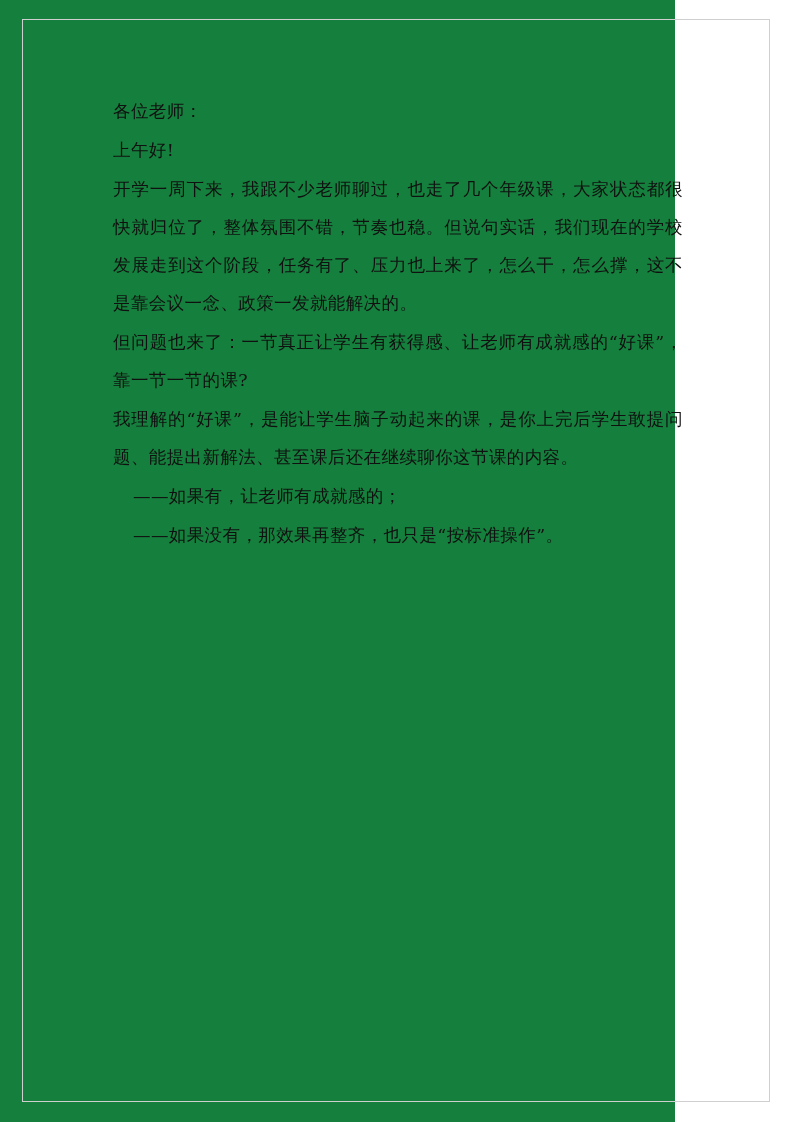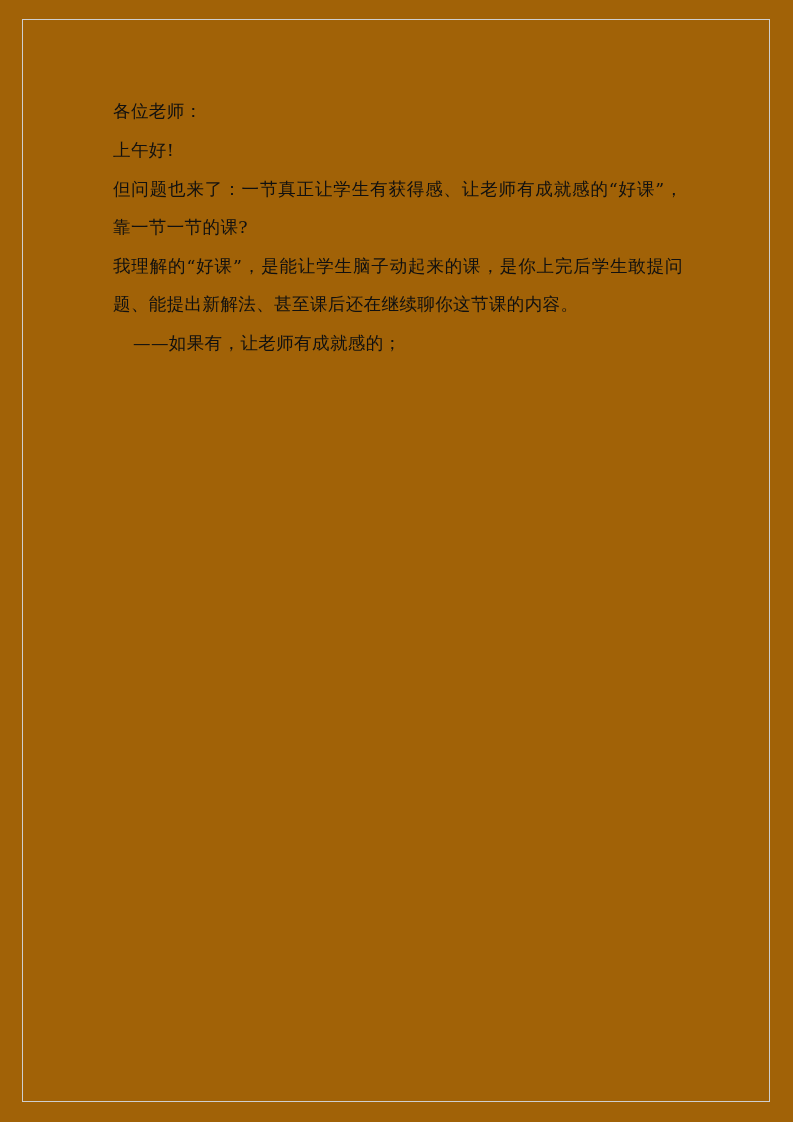--- a/index.html
+++ b/index.html
@@ -9,24 +9,24 @@
   }
   body {
     width: 793px;
     height: 1122px;
     font-family: "DejaVu Serif", "Liberation Serif", serif;
     color: #000000;
     overflow: hidden;
   }
   .page {
     position: relative;
-    width: 793px;
+    width: 675px;
     height: 1122px;
     box-sizing: border-box;
-    background: #a16207;
+    background: #15803d;
   }
   .page-border {
     position: absolute;
     left: 22px;
     top: 19px;
     width: 748px;
     height: 1083px;
     border: 1px solid #cfcfcf;
     box-sizing: border-box;
     pointer-events: none;
@@ -52,17 +52,19 @@
   }
 </style>
 </head>
 <body>
 
 <div class="page">
   <div class="page-border"></div>
   <div class="doc-body">
     <p class="para">各位老师：</p>
     <p class="para">上午好!</p>
+    <p class="para">开学一周下来，我跟不少老师聊过，也走了几个年级课，大家状态都很快就归位了，整体氛围不错，节奏也稳。但说句实话，我们现在的学校发展走到这个阶段，任务有了、压力也上来了，怎么干，怎么撑，这不是靠会议一念、政策一发就能解决的。</p>
     <p class="para">但问题也来了：一节真正让学生有获得感、让老师有成就感的“好课”，靠一节一节的课?</p>
     <p class="para">我理解的“好课”，是能让学生脑子动起来的课，是你上完后学生敢提问题、能提出新解法、甚至课后还在继续聊你这节课的内容。</p>
     <p class="para dash-lead">——如果有，让老师有成就感的；</p>
+    <p class="para dash-lead">——如果没有，那效果再整齐，也只是“按标准操作”。</p>
   </div>
 </div>
 
 </body></html>

